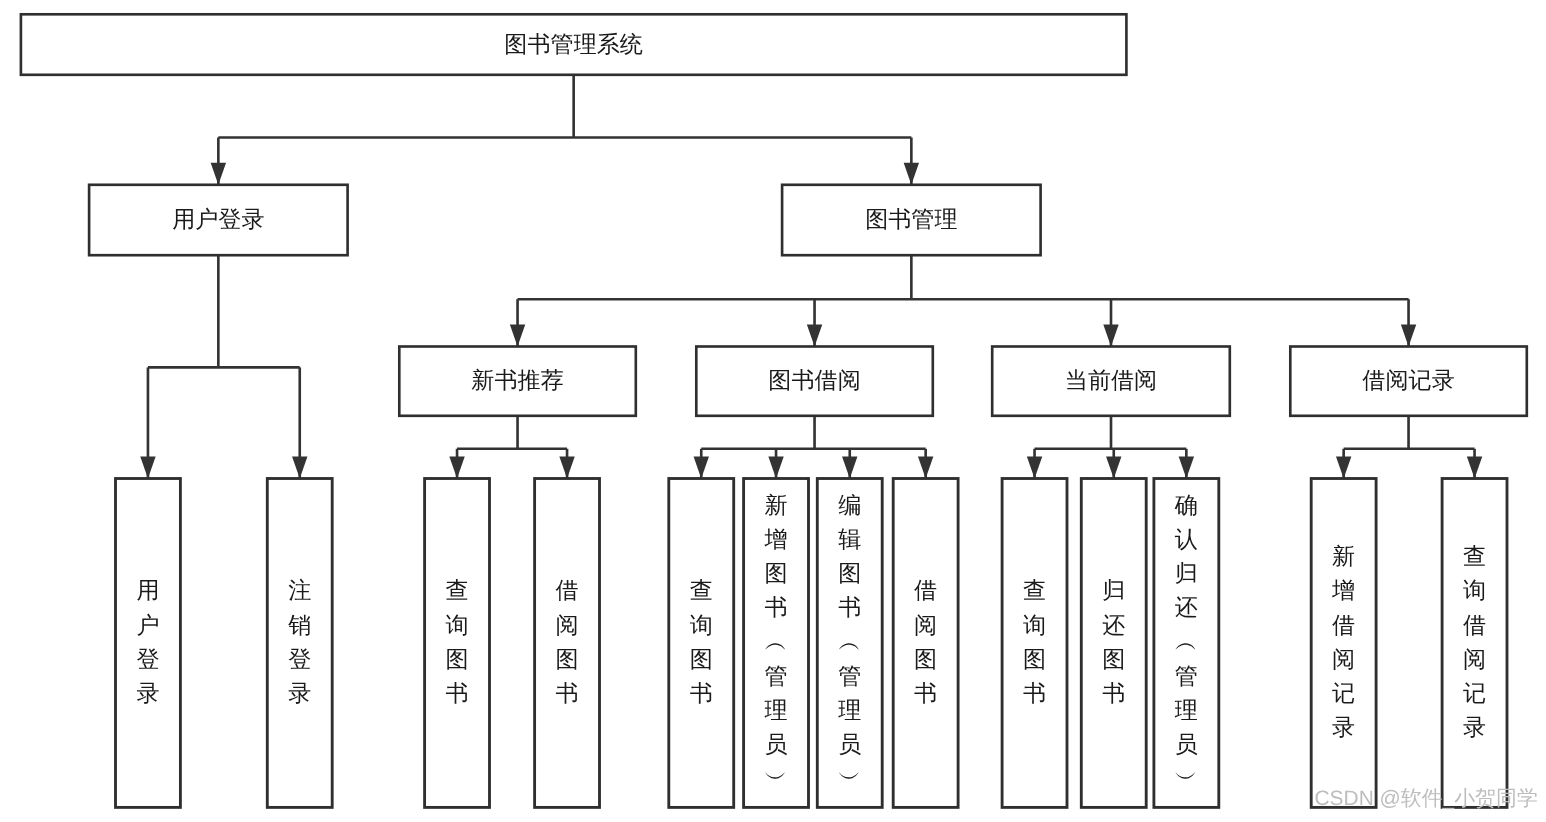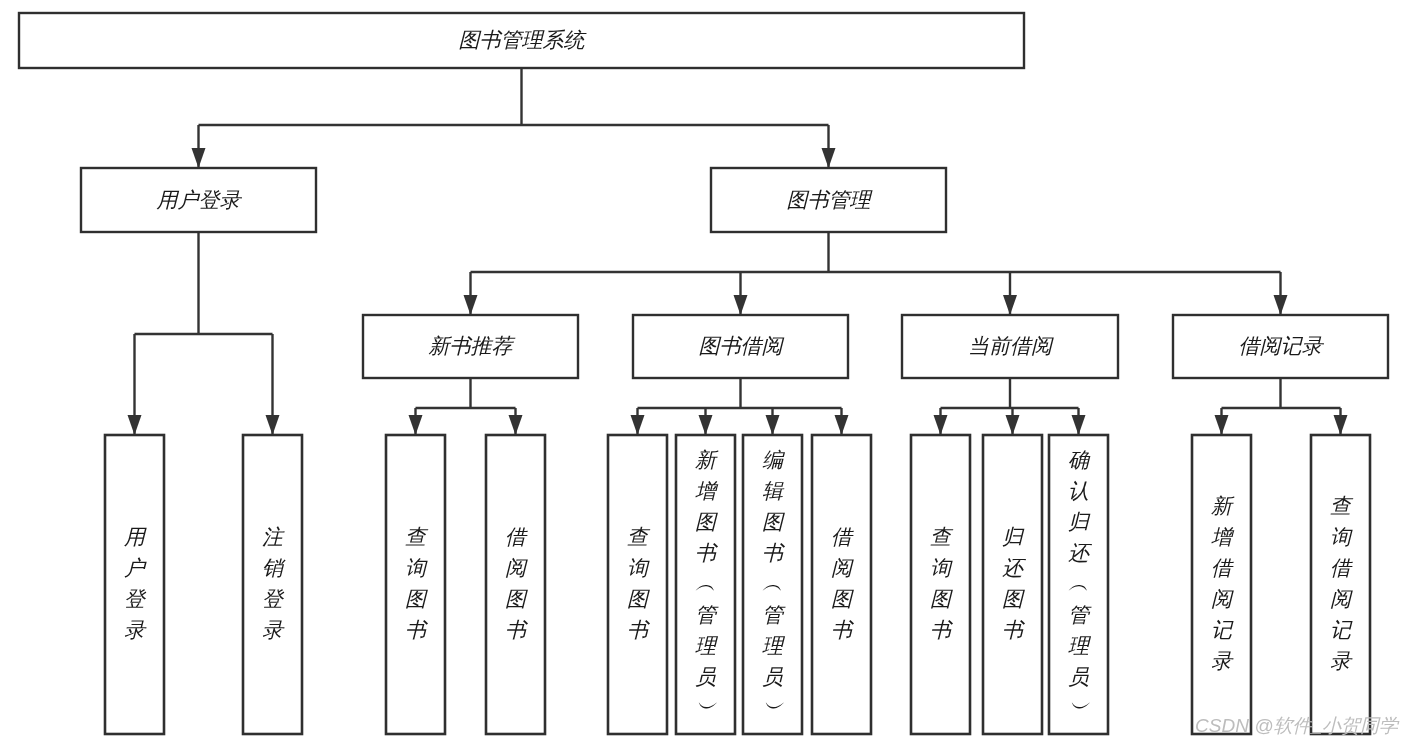--- a/index.html
+++ b/index.html
@@ -12,21 +12,20 @@
     width: 1405px;
     height: 747px;
     font-family: "Liberation Sans", "DejaVu Sans", sans-serif;
     overflow: hidden;
     position: relative;
   }
   #diagram-root {
     position: relative;
     width: 1318px;
     height: 747px;
-    font-style: italic;
   }
   svg.diagram-canvas {
     position: absolute;
     top: 0;
     left: 0;
     width: 1405px;
     height: 747px;
     display: block;
   }
   .node-box {

